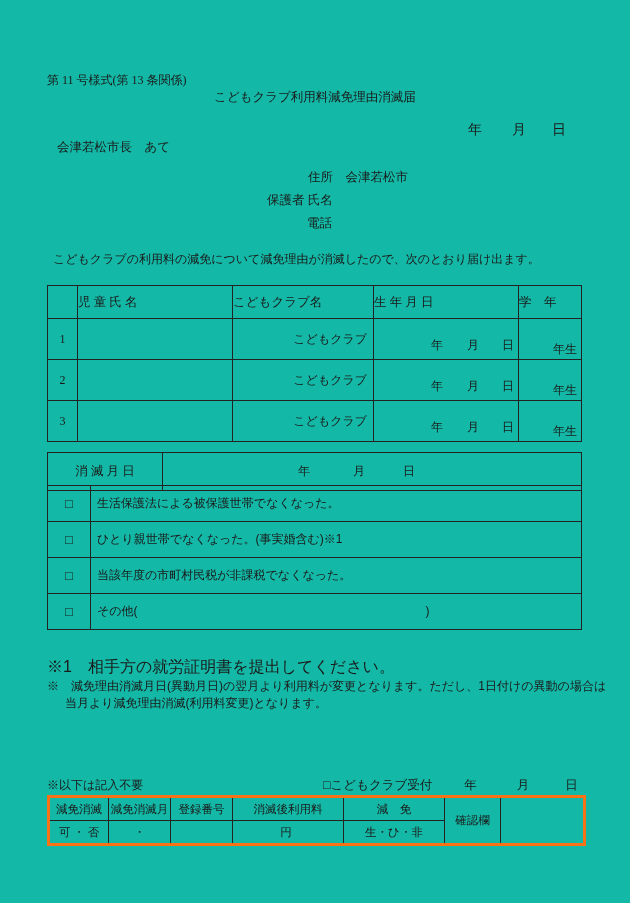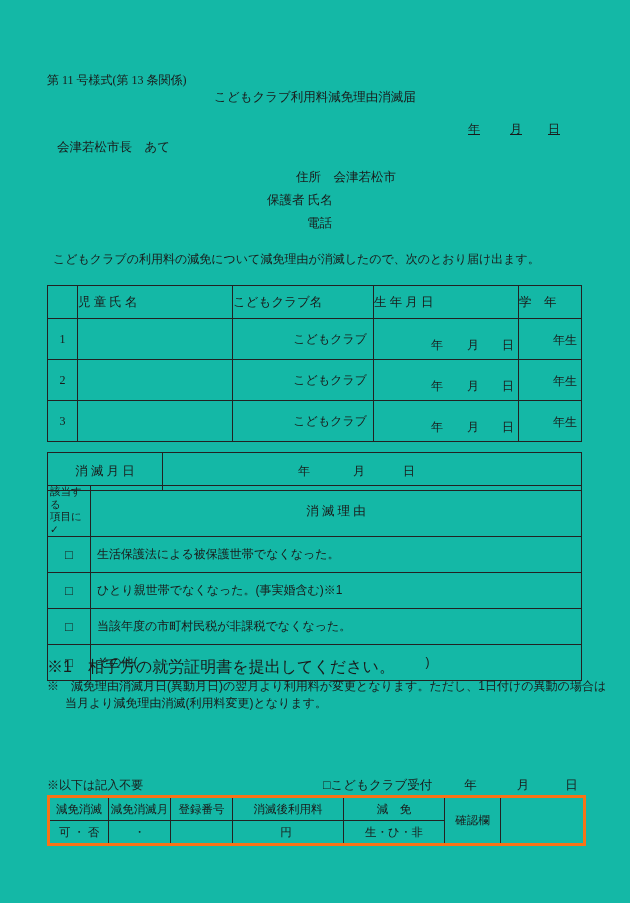--- a/index.html
+++ b/index.html
@@ -5,39 +5,39 @@
   html,body { margin:0; padding:0; background:#fff; }
   .page {
     position:relative; width:630px; height:903px; background:#14b8a6;
     color:#1a1a1a; font-family:"Liberation Serif", serif; overflow:hidden;
   }
   .abs { position:absolute; }
   .sans { font-family:"Liberation Sans", sans-serif; }
 
   .form-number { left:47px; top:72px; font-size:12px; }
   .title { left:0; top:89px; width:100%; text-align:center; font-size:12.5px; }
-  .date-top { left:468px; top:121px; font-size:12px;text-decoration:underline; }
+  .date-top { left:468px; top:121px; font-size:14px; }
   .date-top .m { margin-left:30px; } .date-top .d { margin-left:26px; }
   .addressee { left:57px; top:139px; font-size:12.5px; }
-  .addr-address { left:296px; top:169px; font-size:12.5px;font-family:Liberation Mono, monospace; }
+  .addr-address { left:308px; top:169px; font-size:12.5px;font-family:Liberation Mono, monospace; }
   .addr-guardian { left:267px; top:192px; font-size:12.5px; }
   .addr-phone { left:307px; top:215px; font-size:12.5px; }
   .intro { left:53px; top:251px; font-size:12px; }
 
   table { border-collapse:collapse; table-layout:fixed; }
   td { border:1px solid #222; padding:0; font-size:12px; vertical-align:middle; overflow:hidden; }
 
   .children-table { left:47px; top:285px; }
   .children-table .hdr td { height:32px; text-align:left; font-size:12.5px; }
   .children-table .row td { height:35px; }
   .c-no { text-align:center; }
   .club-in { display:flex; justify-content:flex-end; align-items:center; height:35px; padding-right:6px; }
   .date-in { display:flex; justify-content:flex-end; align-items:flex-end; height:35px; padding:0 4px 5px 0; }
   .date-in .m { margin-left:24px; } .date-in .d { margin-left:23px; }
-  .grade-in { display:flex; justify-content:flex-end; align-items:center; height:35px; padding:3px 4px 0 0; }
+  .grade-in { display:flex; justify-content:flex-end; align-items:flex-end; height:35px; padding:3px 4px 0 0; }
 
   .extinct-table { left:47px; top:452px; }
   .extinct-table td { height:37px; }
   .ext-label { text-align:center; font-size:12.5px; }
   .ext-date-in { display:flex; align-items:center; height:37px; padding-left:135px; }
   .ext-date-in .m { margin-left:43px; } .ext-date-in .d { margin-left:38px; }
 
   .reason-table { left:47px; top:485px; }
   .reason-table .r-hdr td { height:33px; }
   .chk-hdr { font-size:10.5px; line-height:1.2; padding-left:2px; }
@@ -177,27 +177,20 @@
     </tr>
   </tbody>
     </table>
 
   <table class="abs reason-table">
     <colgroup>
         <col style="width:43px">
         <col style="width:491px">
       </colgroup>
     <tbody>
-        <tr class="r-hdr">
-      <td class="chk-hdr">
-        <div>該当する</div>
-        <div>項目に✓</div>
-      </td>
-      <td class="reason-hdr">消 滅 理 由</td>
-    </tr>
     <tr class="r-row">
       <td class="chk-cell">□</td>
       <td class="reason-cell">生活保護法による被保護世帯でなくなった。</td>
     </tr>
     <tr class="r-row">
       <td class="chk-cell">□</td>
       <td class="reason-cell">ひとり親世帯でなくなった。(事実婚含む)※1</td>
     </tr>
     <tr class="r-row">
       <td class="chk-cell">□</td>

